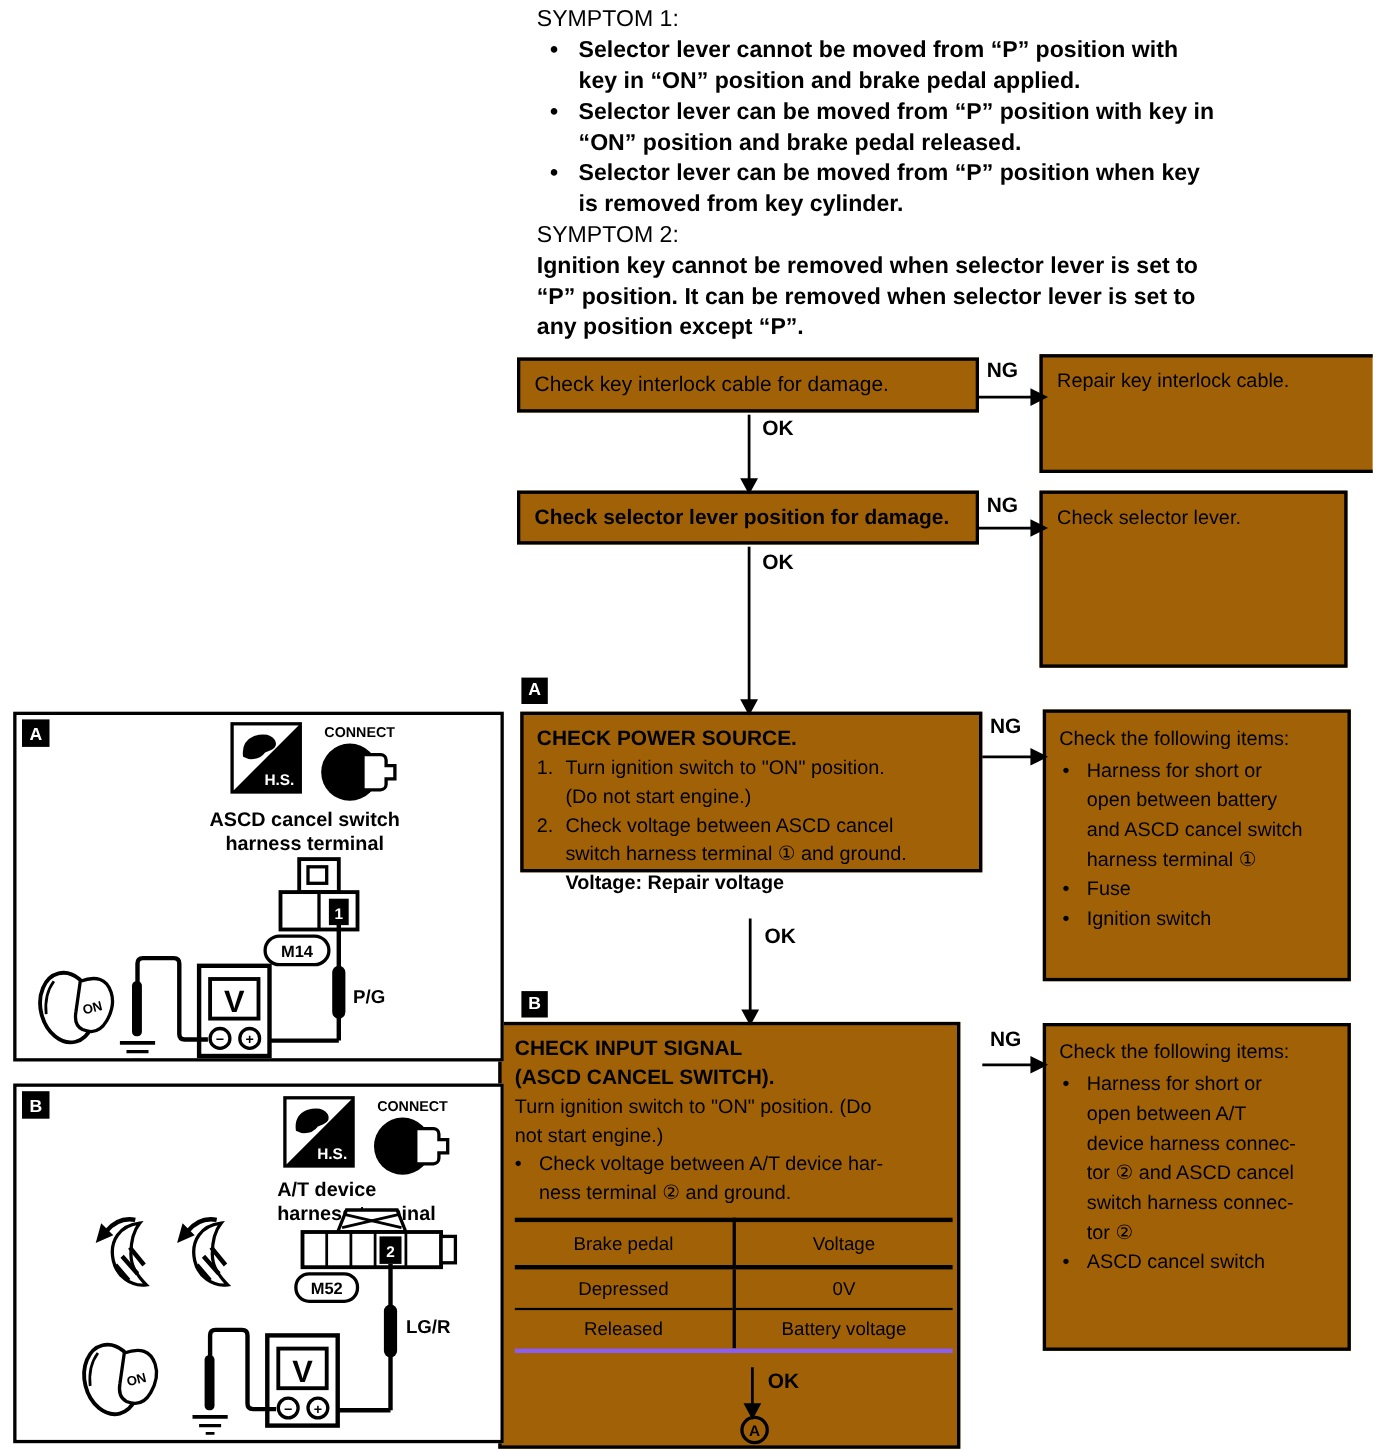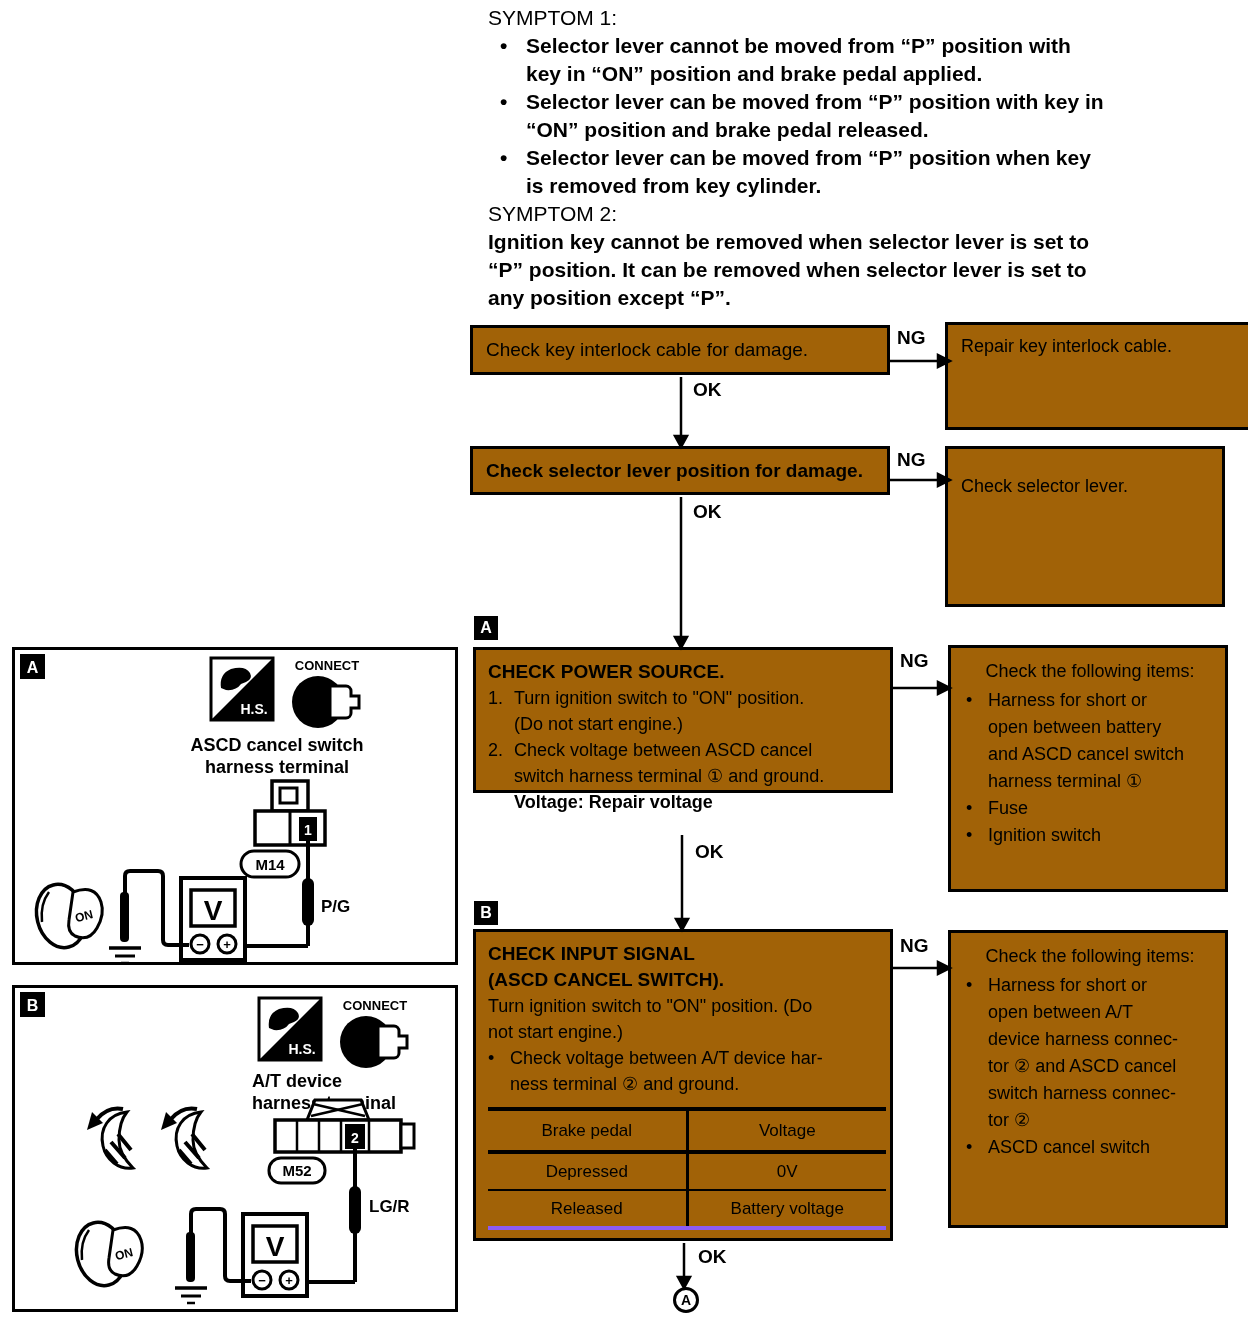--- a/index.html
+++ b/index.html
@@ -22,21 +22,21 @@
           font-size:16px;font-weight:700;display:flex;align-items:center;justify-content:center;}
   .main-box{padding:9px 12px;font-size:18px;line-height:26px;}
   .bx-title{font-weight:700;font-size:19px;line-height:26px;white-space:pre-line;}
   .item{display:flex;}
   .item .num{width:26px;flex:none;}
   .item .bul{width:22px;flex:none;}
   .item .itx{white-space:pre-line;}
   .volt{font-weight:700;margin-left:26px;}
   .body-txt{white-space:pre-line;}
   .rbox{padding:10px 8px 0 12px;font-size:18px;line-height:27px;}
-  .rtitle{margin-bottom:2px;text-align:center;}
+  .rtitle{margin-bottom:2px;}
   .ritem{display:flex;}
   .ritem .bul{width:25px;flex:none;padding-left:3px;box-sizing:border-box;}
   .ritem .itx{white-space:pre-line;}
 
   table.vtab{border-collapse:collapse;width:398px;margin:10px auto 0 auto;
              border-top:4px solid #000;border-bottom:4px solid #8b5cf6;}
   table.vtab td{width:50%;text-align:center;font-size:17px;height:33px;vertical-align:middle;}
   table.vtab td+td{border-left:3px solid #000;}
   table.vtab tr.hd td{height:37px;border-bottom:4px solid #000;}
   table.vtab tr.r1 td{border-bottom:2px solid #000;}
@@ -85,21 +85,21 @@
   <div class="lbl" style="left:693px;top:379px;">OK</div>
   <div class="fbox" style="left:945px;top:322px;width:337px;height:108px;padding:11px 13px;font-size:18px;box-sizing:border-box;">
     <span>Repair key interlock cable.</span>
   </div>
 
   <div class="fbox step" style="left:470px;top:446px;width:420px;height:49px;font-weight:bold;">
     <span>Check selector lever position for damage.</span>
   </div>
   <div class="lbl" style="left:897px;top:449px;">NG</div>
   <div class="lbl" style="left:693px;top:501px;">OK</div>
-  <div class="fbox" style="left:945px;top:446px;width:280px;height:161px;padding:27px 13px;font-size:18px;box-sizing:border-box;">
+  <div class="fbox" style="left:945px;top:446px;width:280px;height:161px;padding:11px 13px;font-size:18px;box-sizing:border-box;">
     <span>Check selector lever.</span>
   </div>
 
   <div class="marker" style="left:474px;top:616px;">A</div>
   <div class="fbox main-box" style="left:473px;top:647px;width:420px;height:146px;">
     <div class="bx-title">CHECK POWER SOURCE.</div>
     <div class="item">
       <span class="num">1.</span>
       <span class="itx">Turn ignition switch to "ON" position.
 (Do not start engine.)</span>
@@ -126,21 +126,21 @@
       <span class="bul">•</span>
       <span class="itx">Fuse</span>
     </div>
     <div class="ritem">
       <span class="bul">•</span>
       <span class="itx">Ignition switch</span>
     </div>
   </div>
 
   <div class="marker" style="left:474px;top:901px;">B</div>
-  <div class="fbox main-box" style="left:473px;top:929px;width:420px;height:312px;">
+  <div class="fbox main-box" style="left:453px;top:929px;width:420px;height:388px;">
     <div class="bx-title">CHECK INPUT SIGNAL
 (ASCD CANCEL SWITCH).</div>
     <div class="body-txt">Turn ignition switch to "ON" position. (Do
 not start engine.)</div>
     <div class="item">
       <span class="bul">•</span>
       <span class="itx">Check voltage between A/T device har-
 ness terminal ② and ground.</span>
     </div>
     <table class="vtab">

